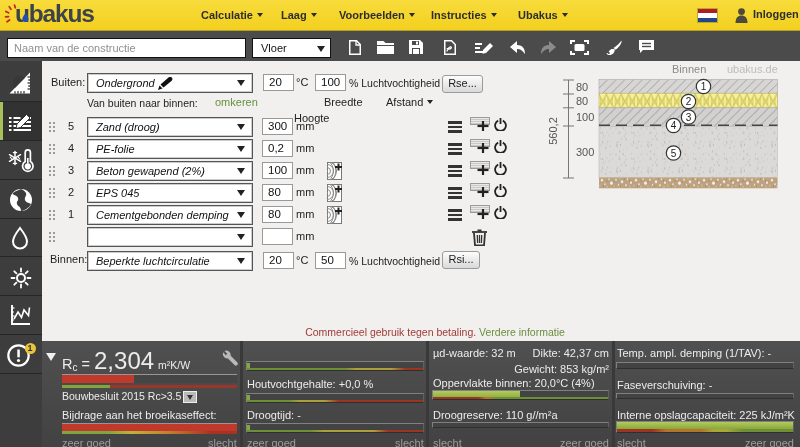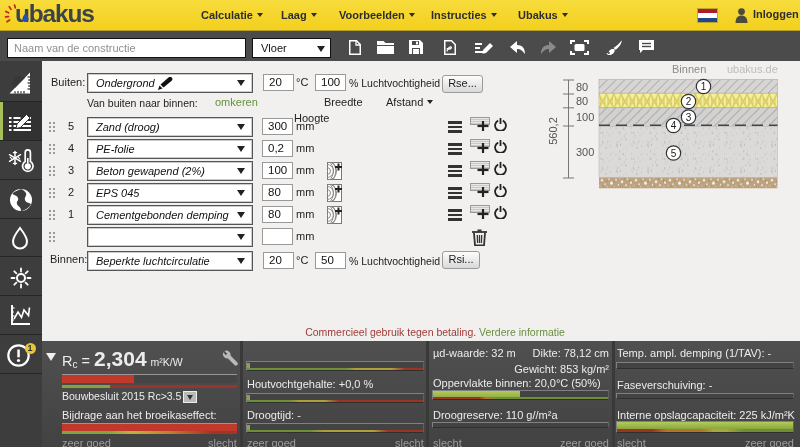--- a/index.html
+++ b/index.html
@@ -655,21 +655,21 @@
     </g>
   </svg>
 </div>
 
 <div id="panel">
   <div class="sep" style="left:198px;"></div>
   <div class="sep" style="left:384px;"></div>
   <div class="sep" style="left:570px;"></div>
 
   <div class="abs" style="left:4px;top:12px;width:0;height:0;border-left:5.5px solid transparent;border-right:5.5px solid transparent;border-top:8px solid #f0f0f0;"></div>
-  <div class="ptxt" style="left:20px;top:6px;font-size:14.5px;">R<span style="font-size:10px;vertical-align:-2px;">c</span> = <span style="font-size:21px;font-weight:bold;">2,304</span> <span style="font-size:10.5px;">m²K/W</span></div>
+  <div class="ptxt" style="left:20px;top:6px;font-size:14.5px;">R<span style="font-size:10px;vertical-align:-2px;">c</span> = <span style="font-size:24px;">2,304</span> <span style="font-size:10.5px;">m²K/W</span></div>
   <svg class="abs" style="left:180px;top:9px" width="17" height="17" viewBox="0 0 17 17">
         <path d="M1.2 2.2 A4.6 4.6 0 0 0 2.3 7.2 A4.6 4.6 0 0 0 6 8.4 L12.5 15 A1.9 1.9 0 0 0 15.2 12.3 L8.7 5.8 A4.6 4.6 0 0 0 7.5 2.1 A4.6 4.6 0 0 0 2.5 1 L5.3 3.8 L3.9 5.2 Z" fill="#b9b9b9"></path>
       </svg>
   <div class="abs" style="left:20px;top:33px;width:175px;height:14px;border-top:1px solid #969696;">
     <div class="abs" style="left:0;top:0;width:72px;height:7.5px;background:#c0392b;"></div>
     <div class="abs" style="left:72px;top:0;width:103px;height:7.5px;background:#454545;"></div>
     <div class="abs" style="left:0;top:10px;width:48px;height:2.5px;background:#7fa63c;"></div>
     <div class="abs" style="left:48px;top:10px;width:127px;height:2.5px;background:#99352a;"></div>
   </div>
   <div class="ptxt" style="left:20px;top:49px;font-size:10.5px;">Bouwbesluit 2015 Rc&gt;3.5</div>
@@ -696,23 +696,23 @@
   </div>
   <div class="ptxt" style="left:205px;top:68px;">Droogtijd: -</div>
   <div class="track" style="left:204px;top:82px;width:176px;">
     <div class="abs" style="left:0;top:1px;width:3px;height:6px;background:#84a83e;"></div>
     <div class="abs" style="left:0;top:6px;width:176px;height:2px;background:linear-gradient(90deg,#6f8f36 0 36%,#ad9f3a 44% 72%,#9c3424 80%);"></div>
   </div>
   <div class="ptxt gray" style="left:205px;top:96px;">zeer goed</div>
   <div class="ptxt gray" style="left:353px;top:96px;">slecht</div>
 
   <div class="ptxt" style="left:391px;top:6px;">µd-waarde: 32 m</div>
-  <div class="ptxt" style="left:390px;top:6px;width:177px;text-align:right;">Dikte: 78,12 cm</div>
+  <div class="ptxt" style="left:390px;top:6px;width:177px;text-align:right;">Dikte: 42,37 cm</div>
   <div class="ptxt" style="left:390px;top:22px;width:177px;text-align:right;">Gewicht: 853 kg/m²</div>
-  <div class="ptxt" style="left:391px;top:36px;">Oppervlakte binnen: 20,0°C (50%)</div>
+  <div class="ptxt" style="left:391px;top:36px;">Oppervlakte binnen: 20,0°C (4%)</div>
   <div class="track" style="left:390px;top:49px;width:175px;">
     <div class="abs" style="left:0;top:0;width:87px;height:8px;background:linear-gradient(#b2cb5c,#8aa73c);"></div>
     <div class="abs" style="left:0;top:6px;width:175px;height:2px;background:linear-gradient(90deg,#9c3424 0 26%,#b3742c 30% 32%,#6f8f36 36%);"></div>
   </div>
   <div class="ptxt" style="left:391px;top:68px;">Droogreserve: 110 g//m²a</div>
   <div class="track" style="left:390px;top:81px;width:175px;height:4px;"></div>
   <div class="ptxt gray" style="left:391px;top:96px;">slecht</div>
   <div class="ptxt gray" style="left:518px;top:96px;">zeer goed</div>
 
   <div class="ptxt" style="left:575px;top:6px;">Temp. ampl. demping (1/TAV): -</div>

